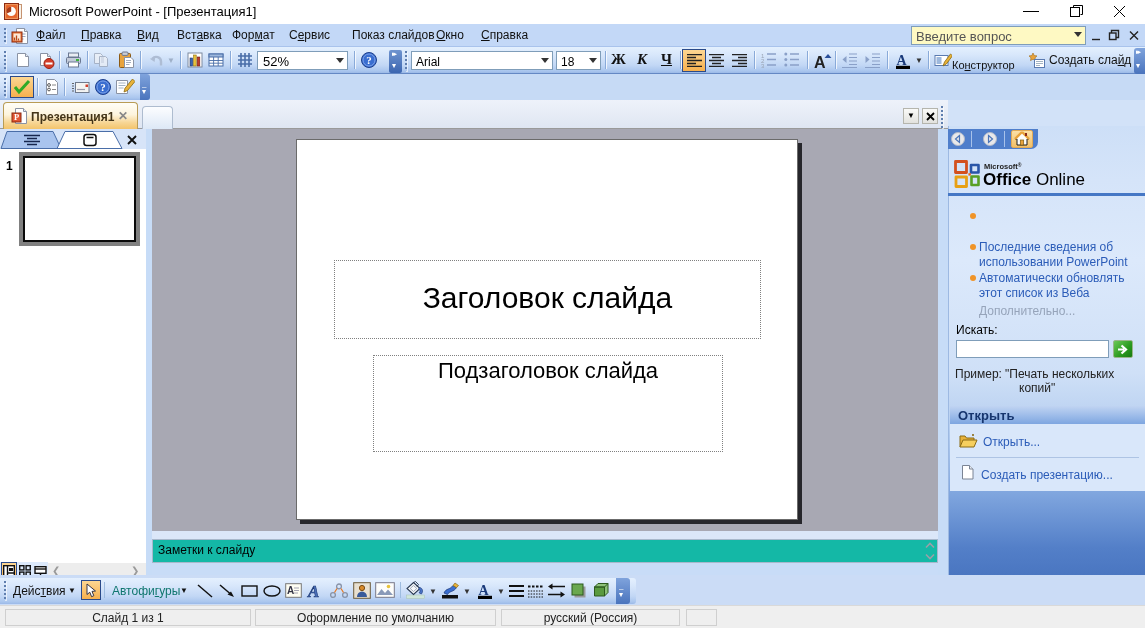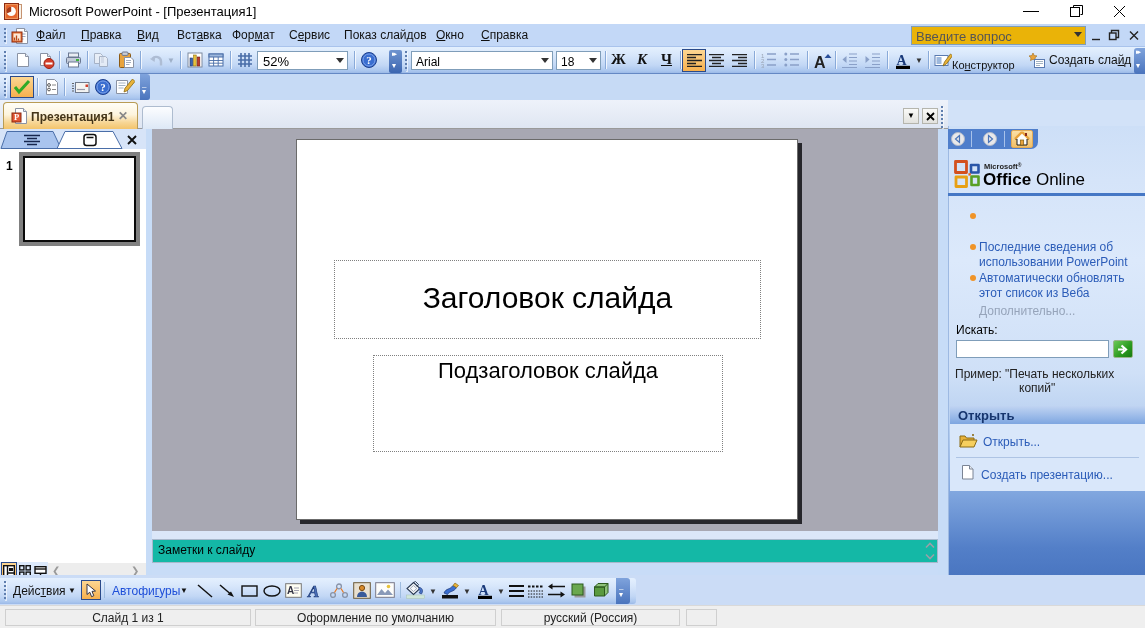--- a/index.html
+++ b/index.html
@@ -107,24 +107,24 @@
       <rect x="1" y="5" width="10" height="10" fill="#e87030" stroke="#8c2a10"></rect>
       <rect x="2.5" y="6.5" width="7" height="7" fill="#fce8d8"></rect>
       <path d="M3.5 13.5 v-3 M5.5 13.5 v-5 M7.5 13.5 v-2" stroke="#b84818" stroke-width="1.3"></path>
     </svg>
     <span class="menuitem" style="left:36px;"><u>Ф</u>айл</span>
     <span class="menuitem" style="left:81px;"><u>П</u>равка</span>
     <span class="menuitem" style="left:137px;"><u>В</u>ид</span>
     <span class="menuitem" style="left:177px;">Вст<u>а</u>вка</span>
     <span class="menuitem" style="left:232px;">Фор<u>м</u>ат</span>
     <span class="menuitem" style="left:289px;">С<u>е</u>рвис</span>
-    <span class="menuitem" style="left:344px;">Показ слай<u>д</u>ов</span>
+    <span class="menuitem" style="left:352px;">Показ слай<u>д</u>ов</span>
     <span class="menuitem" style="left:436px;"><u>О</u>кно</span>
     <span class="menuitem" style="left:481px;"><u>С</u>правка</span>
-    <div class="abs" style="left:911px;top:2px;width:175px;height:19px;background:#eab308;border:1px solid #7f9db9;">
+    <div class="abs" style="left:911px;top:2px;width:175px;height:19px;background:#fef9c3;border:1px solid #7f9db9;">
       <span style="position:absolute;left:4px;top:2px;font-size:13px;color:#555;">Введите вопрос</span>
       <span style="position:absolute;right:3px;top:5px;width:0;height:0;border:4px solid transparent;border-top:5px solid #333;"></span>
     </div>
     <svg class="abs" style="left:1090px;top:2px;" width="55" height="19" viewBox="0 0 55 19">
       <g stroke="#222" stroke-width="1.4" fill="none">
         <path d="M2 13.5 h8"></path>
         <rect x="19.5" y="7" width="6.5" height="6.5"></rect>
         <path d="M21.5 7 v-2.5 h7 v7 h-2.5"></path>
         <path d="M40 5.5 l8 8 M48 5.5 l-8 8"></path>
       </g>
@@ -466,21 +466,21 @@
   <div class="abs" id="dock">
     <div id="drawbar"></div>
     <div class="abs mgrip" style="left:4px;top:6px;height:19px;"></div>
     <span class="abs" style="left:13px;top:9px;font-size:12px;color:#111;">Дейс<u>т</u>вия</span>
     <span class="abs" style="left:68px;top:11px;font-size:8px;color:#111;">▼</span>
     <div class="abs hibtn" style="left:81px;top:5px;width:20px;height:20px;"></div>
     <svg class="abs" style="left:86px;top:8px;" width="11" height="15" viewBox="0 0 11 15">
       <path d="M1 1 v10.5 l2.8-2.3 1.8 4.5 2.2-1 -1.8-4.3 3.5-.4 z" fill="#fff" stroke="#334" stroke-width="1"></path>
     </svg>
     <div class="abs" style="left:104px;top:7px;width:1px;height:16px;background:#9ebcdf;"></div>
-    <span class="abs" style="left:112px;top:9px;font-size:12px;color:#1d4ed8;">Автофи<u>г</u>уры</span>
+    <span class="abs" style="left:112px;top:9px;font-size:12px;color:#0f766e;">Автофи<u>г</u>уры</span>
     <span class="abs" style="left:180px;top:11px;font-size:8px;color:#111;">▼</span>
     <svg class="abs" style="left:197px;top:9px;" width="16" height="14" viewBox="0 0 16 14">
       <path d="M1 1 L15 13" stroke="#111" stroke-width="1.5"></path>
     </svg>
     <svg class="abs" style="left:219px;top:9px;" width="16" height="14" viewBox="0 0 16 14">
       <path d="M1 1 L11 9.5" stroke="#111" stroke-width="1.5"></path>
       <path d="M15 13 L8.5 10.5 12 7.5 z" fill="#111"></path>
     </svg>
     <svg class="abs" style="left:241px;top:10px;" width="17" height="12" viewBox="0 0 17 12">
       <rect x="1" y="1" width="15" height="10" fill="none" stroke="#111" stroke-width="1.4"></rect>

